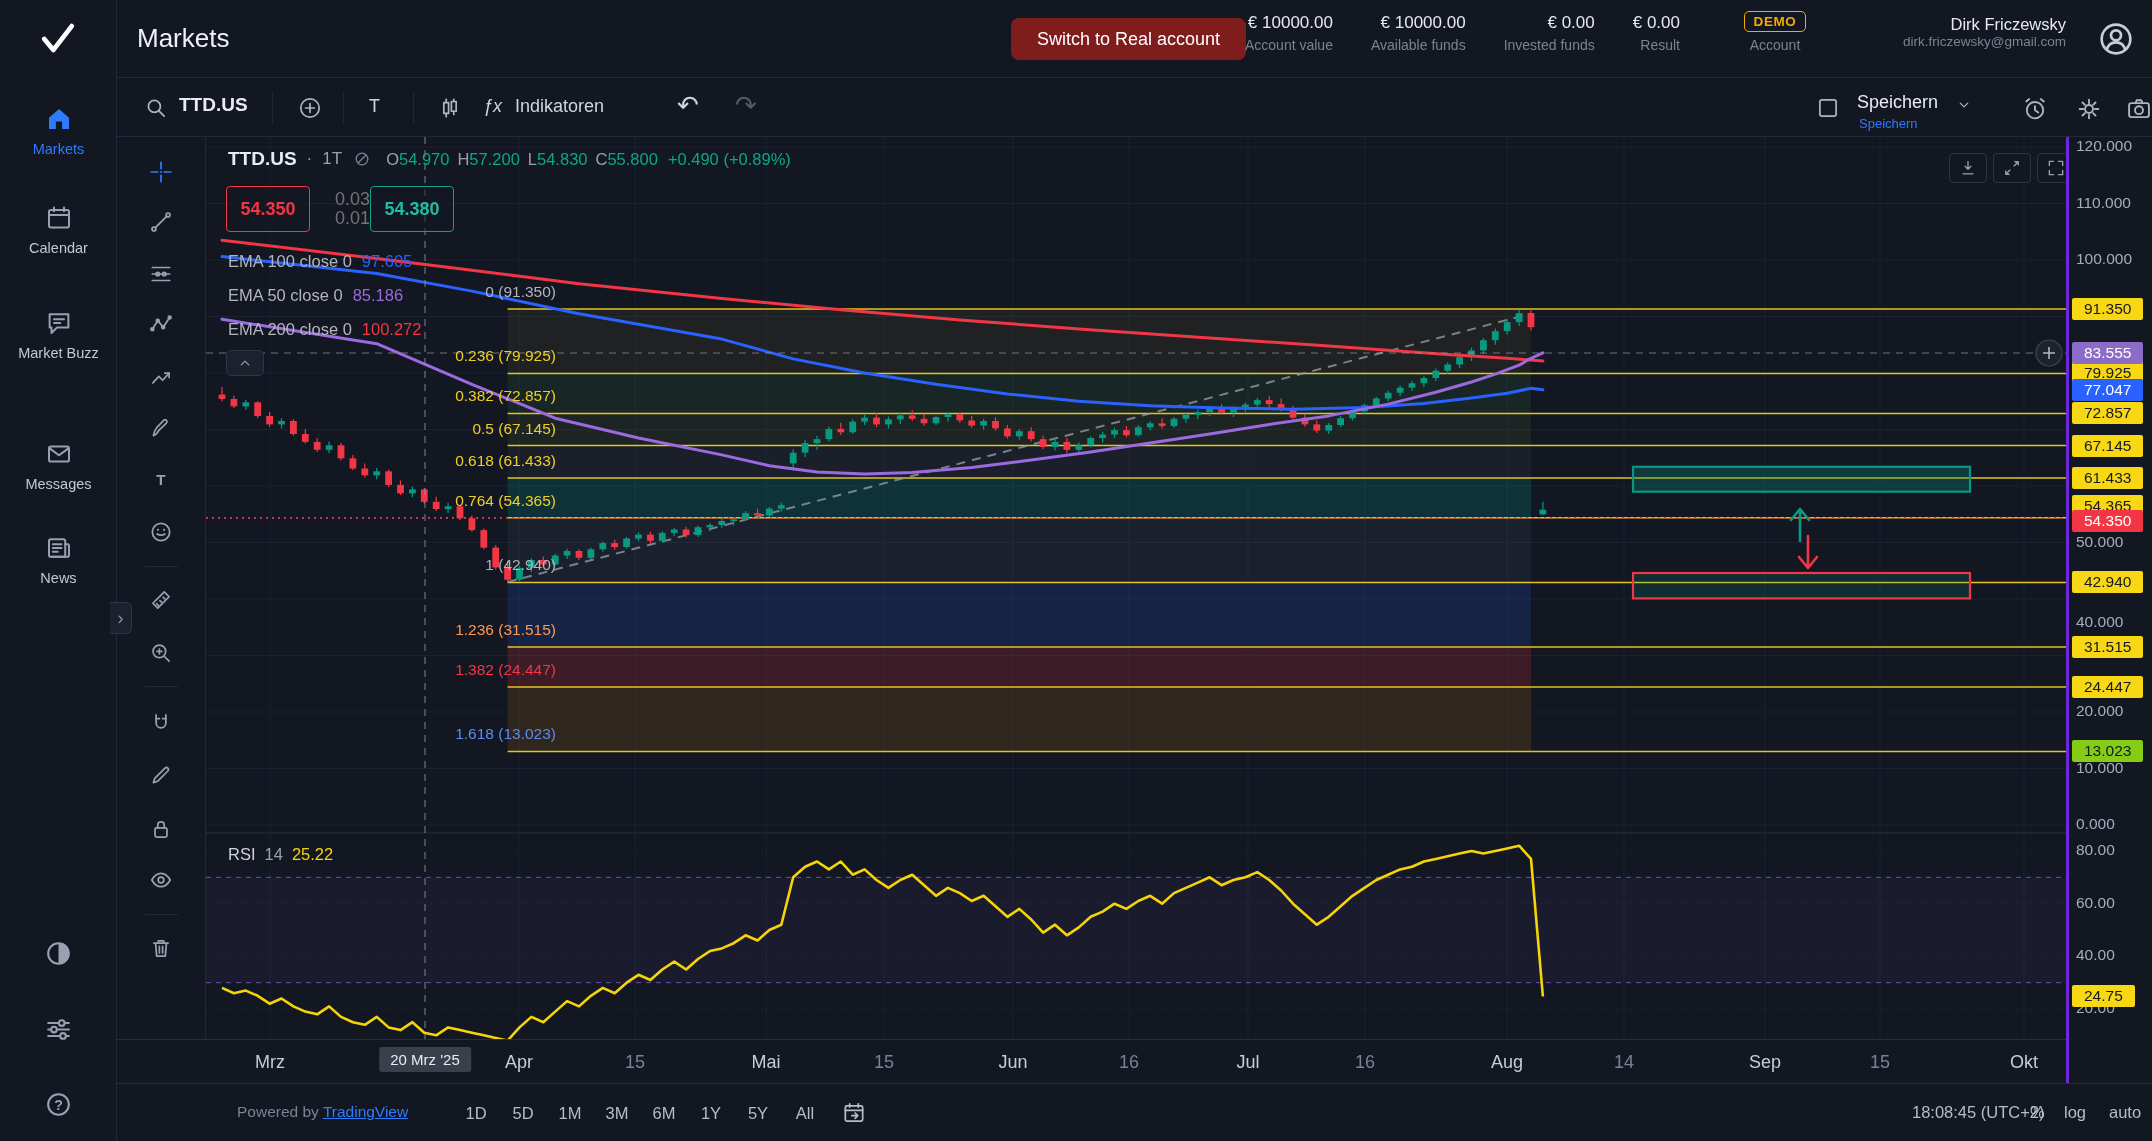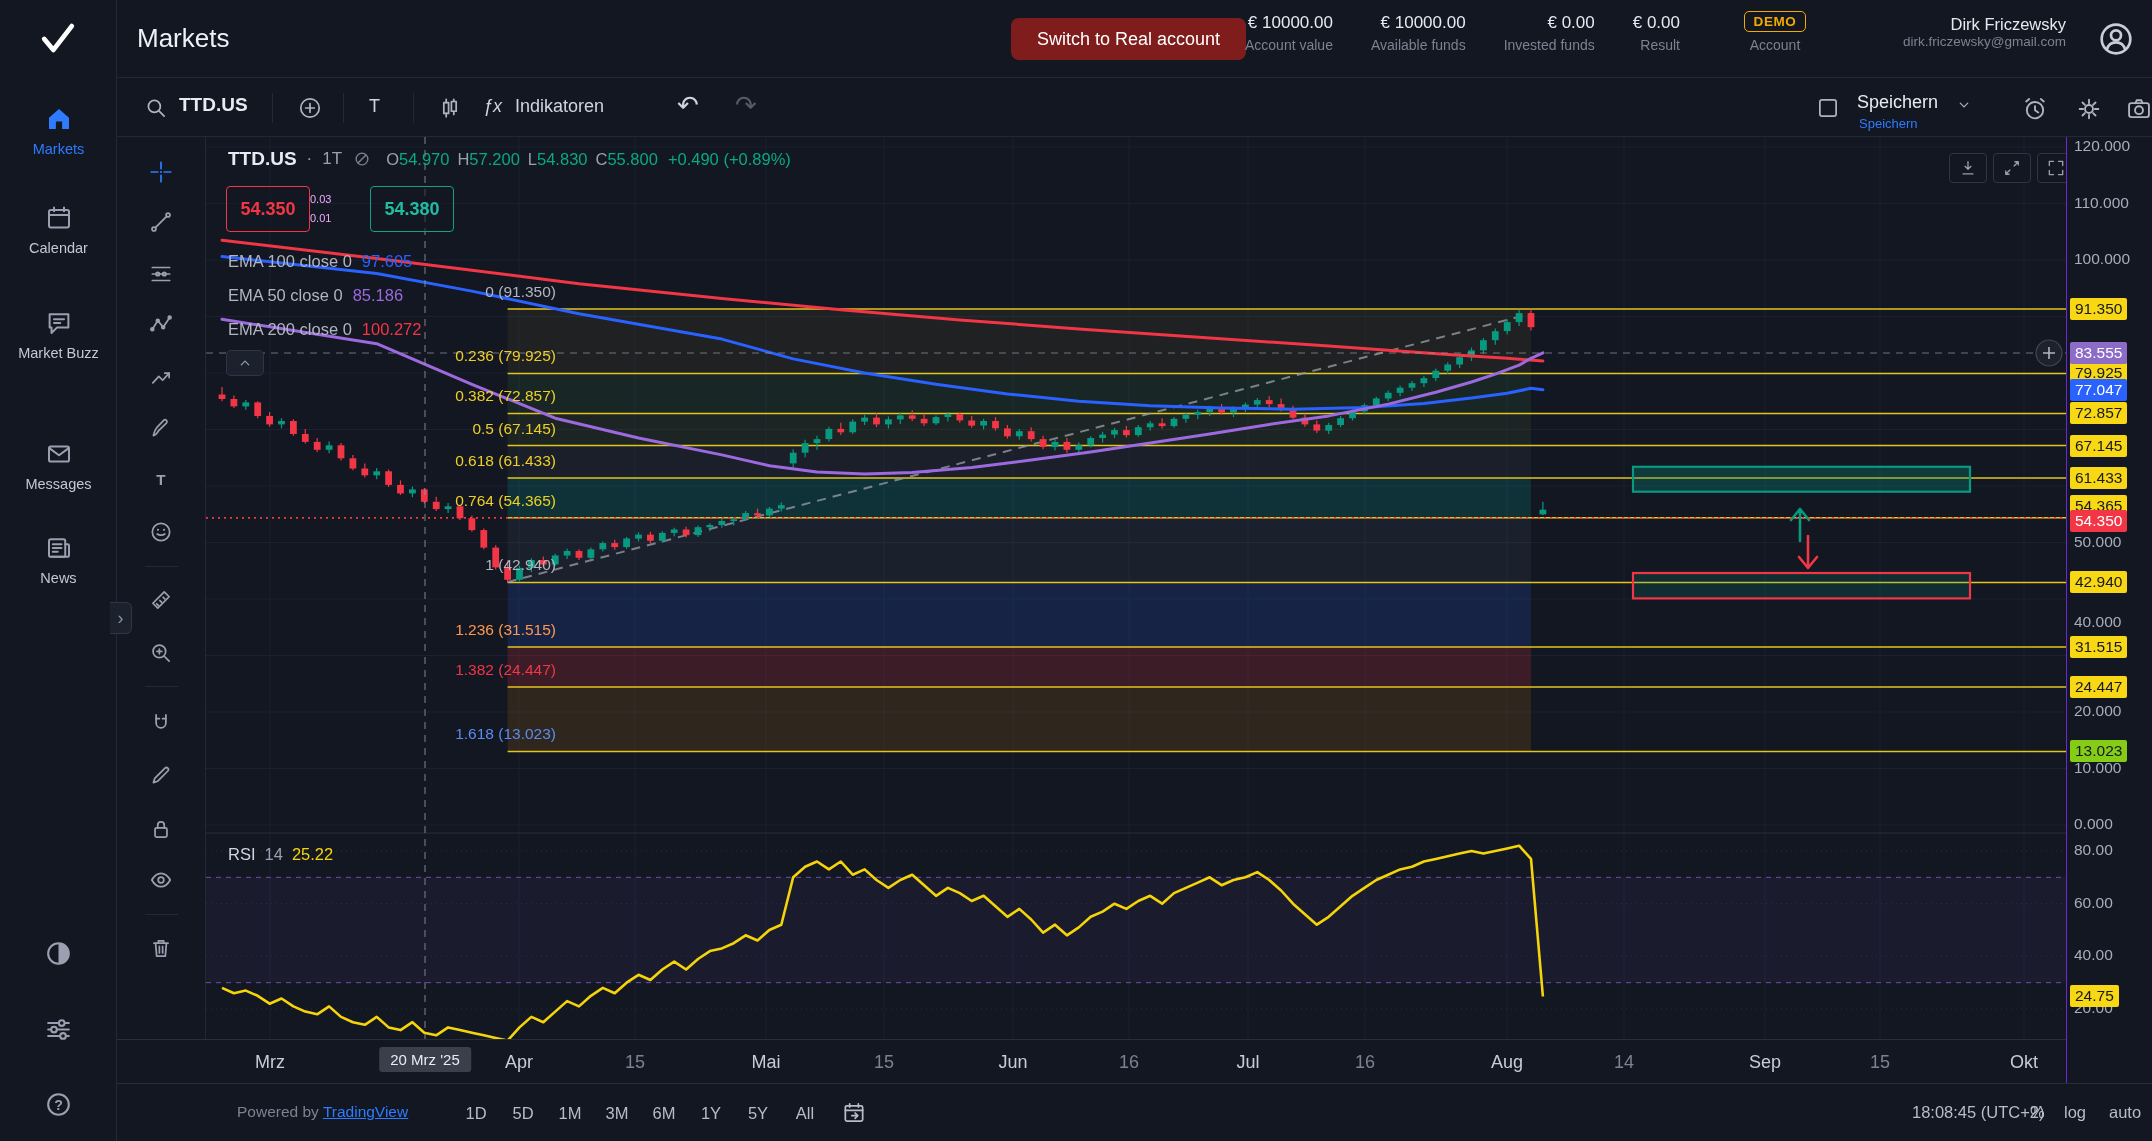--- a/index.html
+++ b/index.html
@@ -63,40 +63,40 @@
   #legend .int{font-size:17px;color:#9aa0af}
   #legend .vis{width:20px;height:20px;color:#7b8291}
   #ohlc{display:flex;gap:8px;font-size:16.5px;margin-left:4px}
   #ohlc .k{color:#9aa0af}
   #ohlc .v{color:#0aa884}
   #chg{font-size:16.5px;color:#0aa884}
   #quote{position:absolute;left:226px;top:186px;display:flex;align-items:center;z-index:3}
   .qbox{width:84px;height:46px;border:1.5px solid;border-radius:4px;display:flex;align-items:center;justify-content:center;font-size:18px;font-weight:600;background:rgba(19,23,34,.55)}
   #bid-box{border-color:#f23645;color:#f23645}
   #ask-box{border-color:#11a18a;color:#20bda2}
-  #spread{width:60px;text-align:left;font-size:11px;color:#f0abfc;line-height:19px}
+  #spread{width:60px;text-align:right;font-size:18px;color:#737373;line-height:19px}
   #ind-rows{position:absolute;left:228px;top:244px;z-index:3}
   .ind-row{display:flex;gap:10px;font-size:16.5px;height:34px;align-items:center}
   .ind-row .lb{color:#b2b5be}
   #legend-collapse{position:absolute;left:226px;top:350px;width:38px;height:26px;background:#1c212e;border:1px solid #2f3545;border-radius:5px;display:flex;align-items:center;justify-content:center;color:#9aa0af;z-index:3;cursor:pointer}
   #legend-collapse .isp{width:18px;height:18px}
   #fib-labels{position:absolute;left:0;top:0;z-index:2}
   .fib-lab{position:absolute;left:300px;width:256px;text-align:right;font-size:15.5px;font-weight:500}
   #chart-btns{position:absolute;left:1949px;top:153px;display:flex;gap:6px;z-index:3}
   .cbtn{width:38px;height:30px;border:1px solid #2f3442;border-radius:4px;display:flex;align-items:center;justify-content:center;color:#9aa0af;background:rgba(19,23,34,.6);cursor:pointer}
   .cbtn .isp{width:20px;height:20px}
   #rsi-legend{position:absolute;left:228px;top:845px;display:flex;gap:9px;font-size:16.5px;z-index:3}
   #rsi-legend .t{color:#d1d4dc}
   #rsi-legend .p{color:#9aa0af}
   #rsi-legend .v{color:#f5d409}
 
   
-  #price-scale{position:absolute;left:2066px;top:137px;width:86px;height:946px;border-left:1px solid #6d28d9;z-index:5;background:#131722}
+  #price-scale{position:absolute;left:2066px;top:137px;width:86px;height:946px;border-left:3px solid #6d28d9;z-index:5;background:#131722}
   .ps-plain{position:absolute;left:7px;font-size:15.5px;color:#a6adbb;white-space:nowrap}
-  .ps-lab{position:absolute;left:3px;font-size:15.5px;font-weight:500;padding:2px 5px;border-radius:2px;white-space:nowrap}
+  .ps-lab{position:absolute;left:3px;font-size:15.5px;font-weight:500;padding:2px 12px;border-radius:2px;white-space:nowrap}
 
   
   #time-axis{position:absolute;left:117px;top:1039px;width:2035px;height:44px;border-top:1px solid #2a2e39;z-index:4;background:#131722}
   .ta{position:absolute;top:12px;transform:translateX(-50%);font-size:18px;white-space:nowrap}
   .ta.major{color:#c7ccd8}
   .ta.minor{color:#7b8291}
   #ta-cross{position:absolute;top:7px;transform:translateX(-50%);background:#3a3f4b;color:#e8ebf2;font-size:15px;padding:4px 11px;border-radius:3px;white-space:nowrap}
   #axis-gear{position:absolute;left:1982px;top:9px;width:24px;height:24px;color:#8b92a3;cursor:pointer}
 
   

